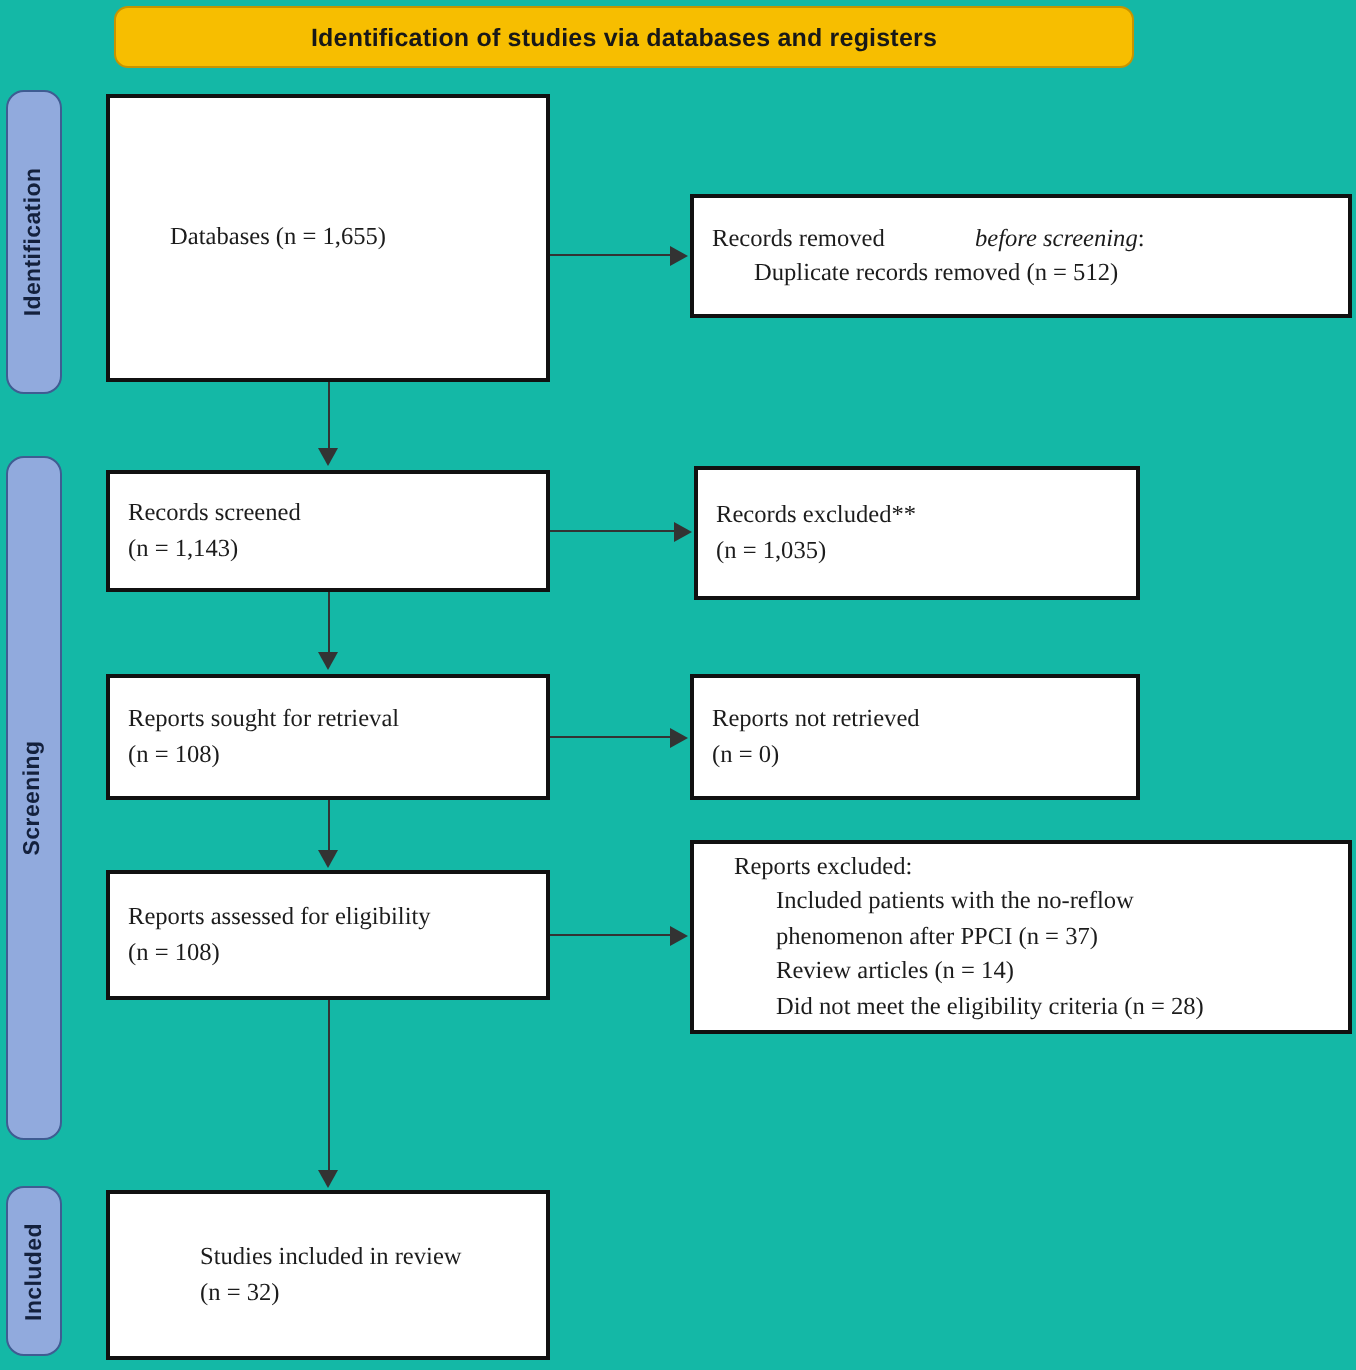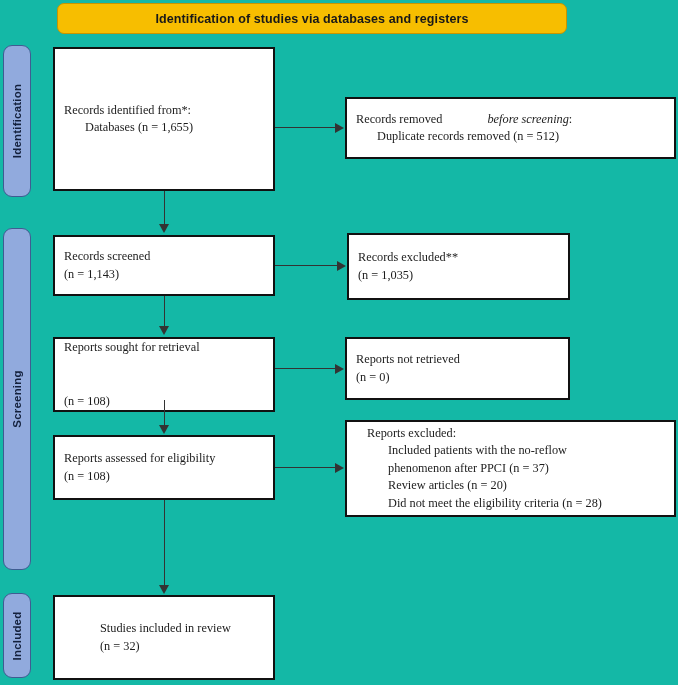--- a/index.html
+++ b/index.html
@@ -86,21 +86,21 @@
     line-height: 1.42;
     color: #1c1c1c;
     white-space: nowrap;
   }
   .indent { padding-left: 21px; }
   .ital { font-style: italic; margin-left: 42px; }
 
   
   #box-identified  { left: 53px; top: 47px;  width: 222px; height: 144px; }
   #box-screened    { left: 53px; top: 235px; width: 222px; height: 61px;  }
-  #box-sought      { left: 53px; top: 337px; width: 222px; height: 75px; justify-content: space-between;  }
+  #box-sought      { left: 53px; top: 337px; width: 222px; height: 63px;  }
   #box-assessed    { left: 53px; top: 435px; width: 222px; height: 65px;  }
   #box-included    { left: 53px; top: 595px; width: 222px; height: 85px; padding-left: 45px;  }
 
   
   #box-removed     { left: 345px; top: 97px;  width: 331px; height: 62px; }
   #box-excluded    { left: 347px; top: 233px; width: 223px; height: 67px; }
   #box-notretr     { left: 345px; top: 337px; width: 225px; height: 63px; }
   #box-repexcluded { left: 345px; top: 420px; width: 331px; height: 97px; padding-left: 20px; }
 
   
@@ -161,21 +161,20 @@
     <span class="pill-label">Identification</span>
   </div>
   <div class="pill" id="pill-screening">
     <span class="pill-label">Screening</span>
   </div>
   <div class="pill" id="pill-included">
     <span class="pill-label">Included</span>
   </div>
 
   <div class="box" id="box-identified">
-    <p>Records identified from*:</p>
     <p class="indent">Databases (n = 1,655)</p>
   </div>
 
   <div class="box" id="box-screened">
     <p>Records screened</p>
     <p>(n = 1,143)</p>
   </div>
 
   <div class="box" id="box-sought">
     <p>Reports sought for retrieval</p>
@@ -204,21 +203,21 @@
 
   <div class="box" id="box-notretr">
     <p>Reports not retrieved</p>
     <p>(n = 0)</p>
   </div>
 
   <div class="box" id="box-repexcluded">
     <p>Reports excluded:</p>
     <p class="indent">Included patients with the no-reflow</p>
     <p class="indent">phenomenon after PPCI (n = 37)</p>
-    <p class="indent">Review articles (n = 20)</p>
+    <p class="indent">Review articles (n = 14)</p>
     <p class="indent">Did not meet the eligibility criteria (n = 28)</p>
   </div>
 
   <div class="conn vline" id="v1"></div>
   <div class="arrow-down" id="a1"></div>
 
   <div class="conn vline" id="v2"></div>
   <div class="arrow-down" id="a2"></div>
 
   <div class="conn vline" id="v3"></div>

